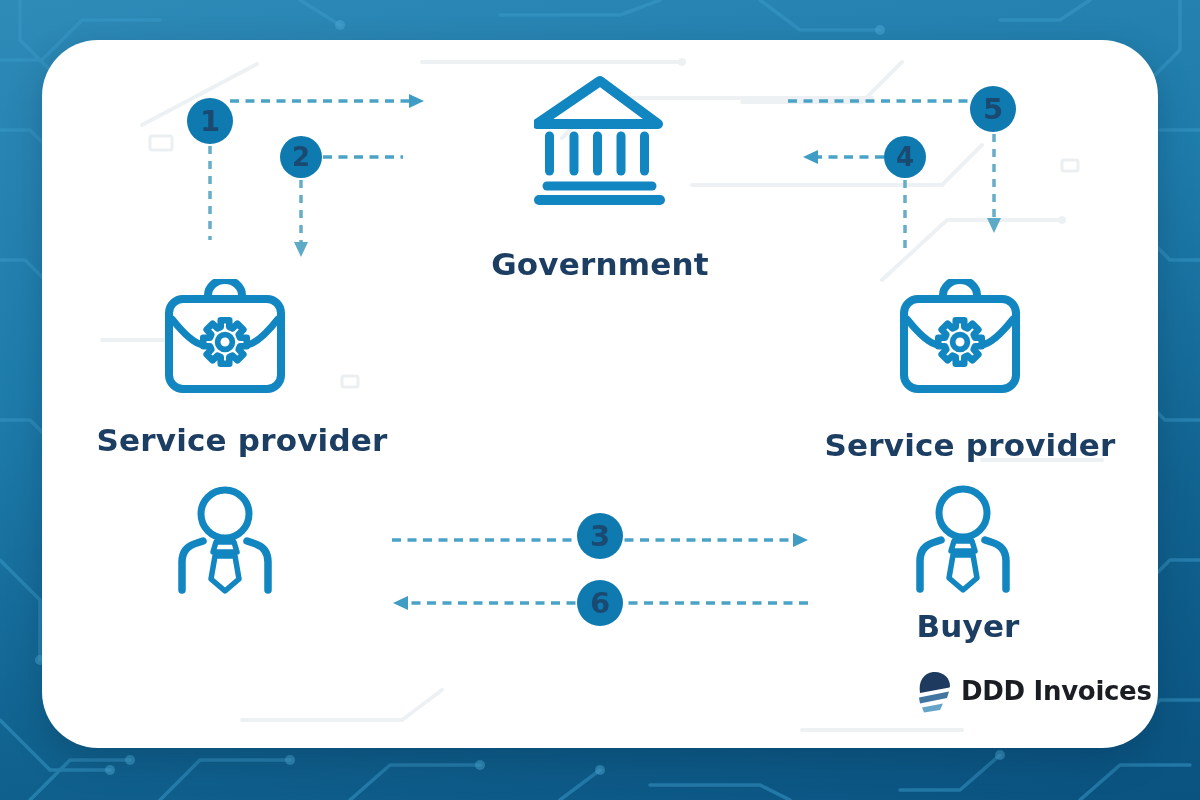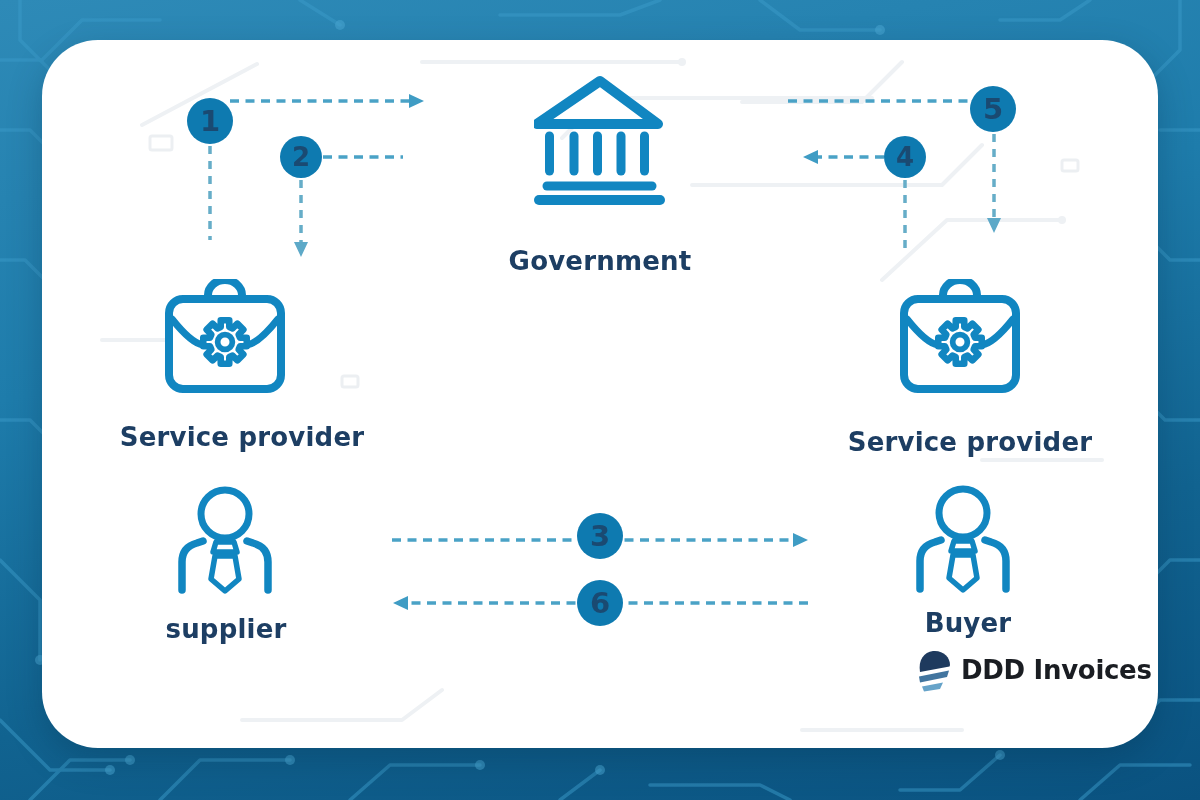--- a/index.html
+++ b/index.html
@@ -5,28 +5,28 @@
   html,body{margin:0;padding:0;}
   body{width:1200px;height:800px;overflow:hidden;font-family:"DejaVu Sans","Liberation Sans",sans-serif;}
   .stage{position:relative;width:1200px;height:800px;
          background:linear-gradient(168deg,#2e8ab7 0%,#1e7cab 38%,#116390 70%,#0a5280 100%);}
   .bg{position:absolute;left:0;top:0;z-index:0;}
   .card{position:absolute;left:42px;top:40px;width:1116px;height:708px;background:#ffffff;
         border-radius:56px;z-index:1;box-shadow:0 12px 34px rgba(3,42,70,.28);overflow:hidden;}
   .card-pattern{position:absolute;left:0;top:0;}
   .flow{position:absolute;left:0;top:0;z-index:2;}
   .icon{position:absolute;z-index:2;}
-  .node-label{position:absolute;z-index:2;font-weight:700;color:#1d3e63;font-size:26px;
+  .node-label{position:absolute;z-index:2;font-weight:700;color:#1d3e63;font-size:31px;
               white-space:nowrap;transform:translateX(-50%);letter-spacing:.2px;}
   .step{position:absolute;z-index:3;background:#0e7ab0;border-radius:50%;
         display:flex;align-items:center;justify-content:center;
         color:#1a4a72;font-weight:700;}
   .step.big{width:46px;height:46px;font-size:29px;}
   .step.small{width:42px;height:42px;font-size:26px;}
-  .logo{position:absolute;left:916px;top:648px;z-index:2;display:flex;align-items:center;gap:9px;}
+  .logo{position:absolute;left:916px;top:669px;z-index:2;display:flex;align-items:center;gap:9px;}
   .logo-text{font-weight:700;font-size:26px;color:#1a1d22;letter-spacing:-.3px;}
 </style>
 </head>
 <body>
 
 <div class="stage">
 
   <svg class="bg" width="1200" height="800" viewBox="0 0 1200 800">
     <g fill="none" stroke="#3b9bc9" stroke-width="3.5" opacity="0.5" stroke-linecap="round" stroke-linejoin="round">
       <path d="M0,60 H42 L82,20 H160"></path>
@@ -180,21 +180,20 @@
 
   <svg class="icon" style="left:170px;top:485px;" width="110" height="120" viewBox="0 0 110 120">
     <g stroke="#1186c1" fill="none" stroke-linecap="round" stroke-linejoin="round">
       <circle cx="55" cy="29" r="24" stroke-width="7"></circle>
       <path d="M12,105 V77 Q12,62 27,58 L33,56" stroke-width="7.5"></path>
       <path d="M98,105 V77 Q98,62 83,58 L77,56" stroke-width="7.5"></path>
       <path d="M46,57 L64,57 L67,67 L43,67 Z" stroke-width="5.5" fill="#fff"></path>
       <path d="M45,71 L65,71 L69,94 L55,106 L41,94 Z" stroke-width="5.5" fill="#fff"></path>
     </g>
   </svg>
-  <div class="node-label" style="left:226px;top:614px;">supplier</div>
 
   <svg class="icon" style="left:908px;top:484px;" width="110" height="120" viewBox="0 0 110 120">
     <g stroke="#1186c1" fill="none" stroke-linecap="round" stroke-linejoin="round">
       <circle cx="55" cy="29" r="24" stroke-width="7"></circle>
       <path d="M12,105 V77 Q12,62 27,58 L33,56" stroke-width="7.5"></path>
       <path d="M98,105 V77 Q98,62 83,58 L77,56" stroke-width="7.5"></path>
       <path d="M46,57 L64,57 L67,67 L43,67 Z" stroke-width="5.5" fill="#fff"></path>
       <path d="M45,71 L65,71 L69,94 L55,106 L41,94 Z" stroke-width="5.5" fill="#fff"></path>
     </g>
   </svg>

